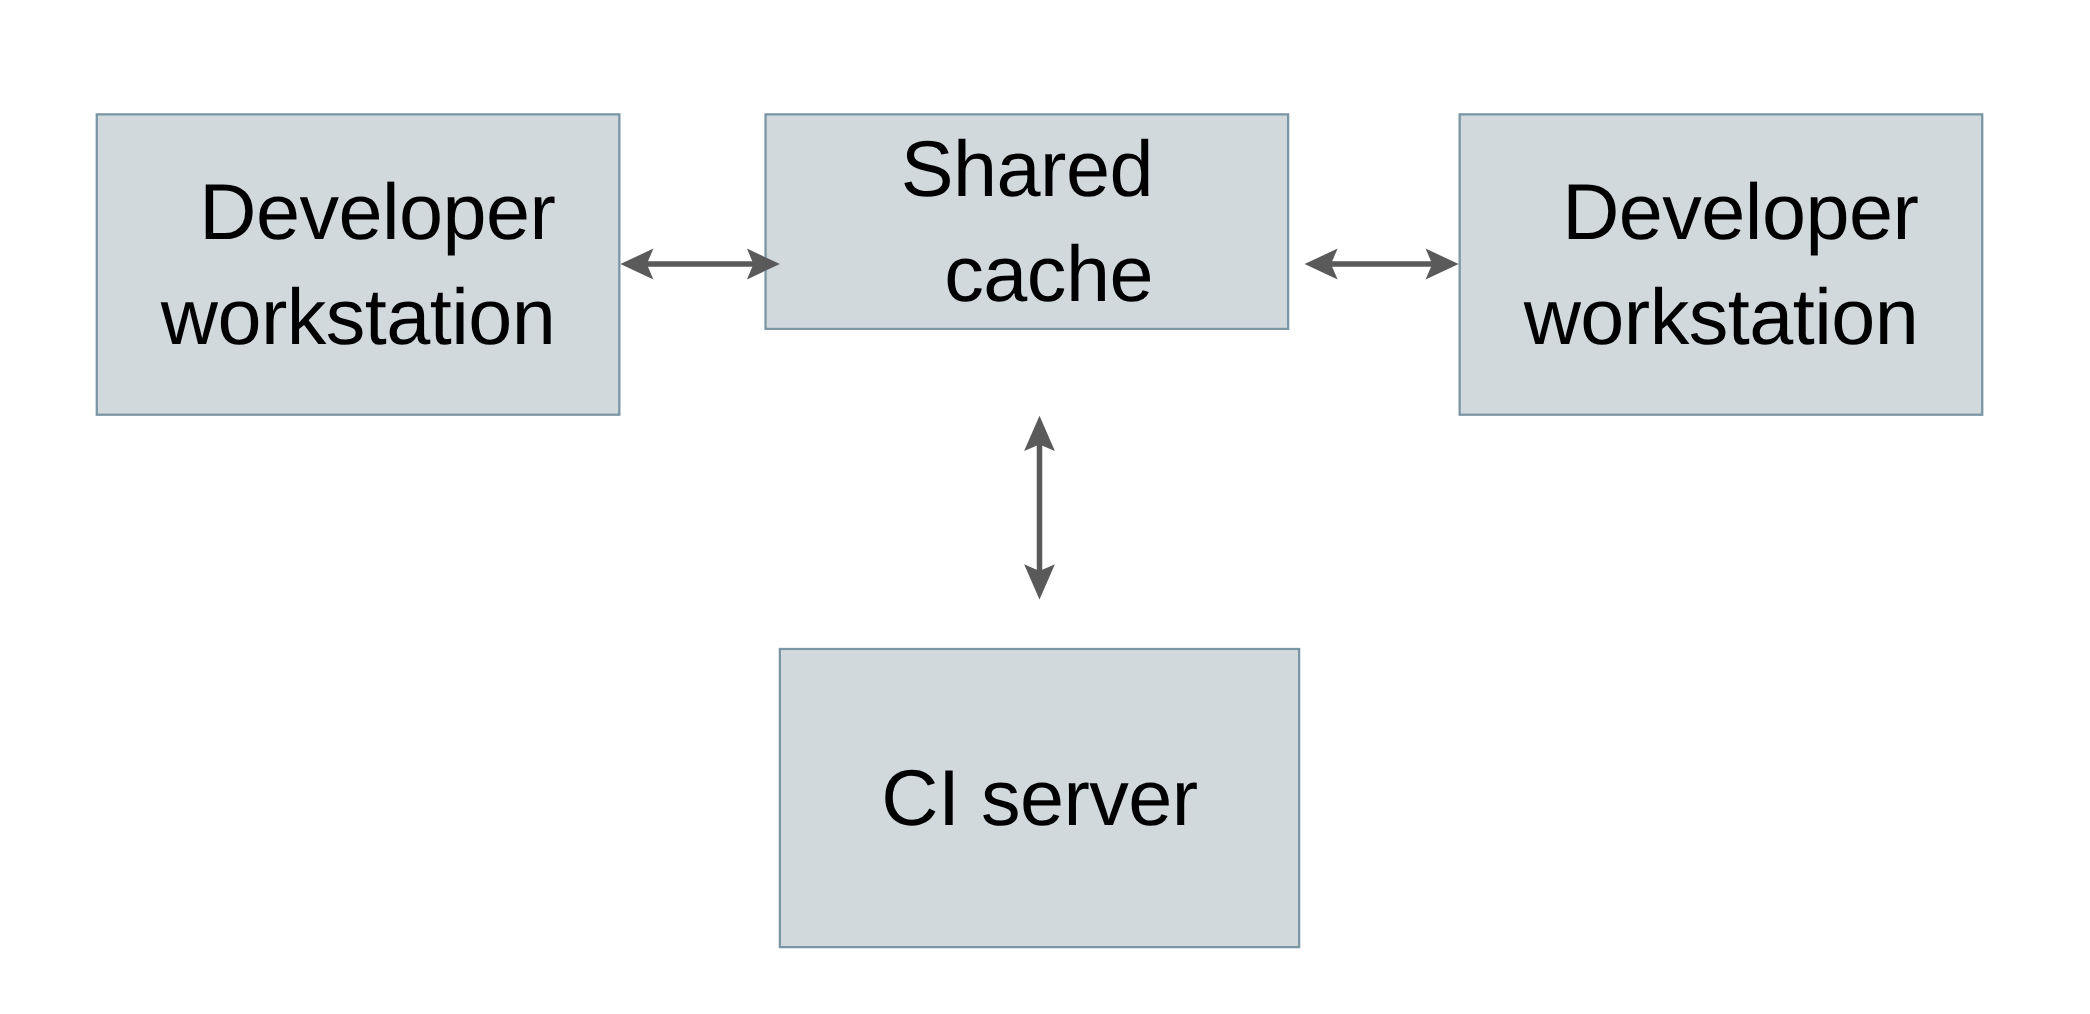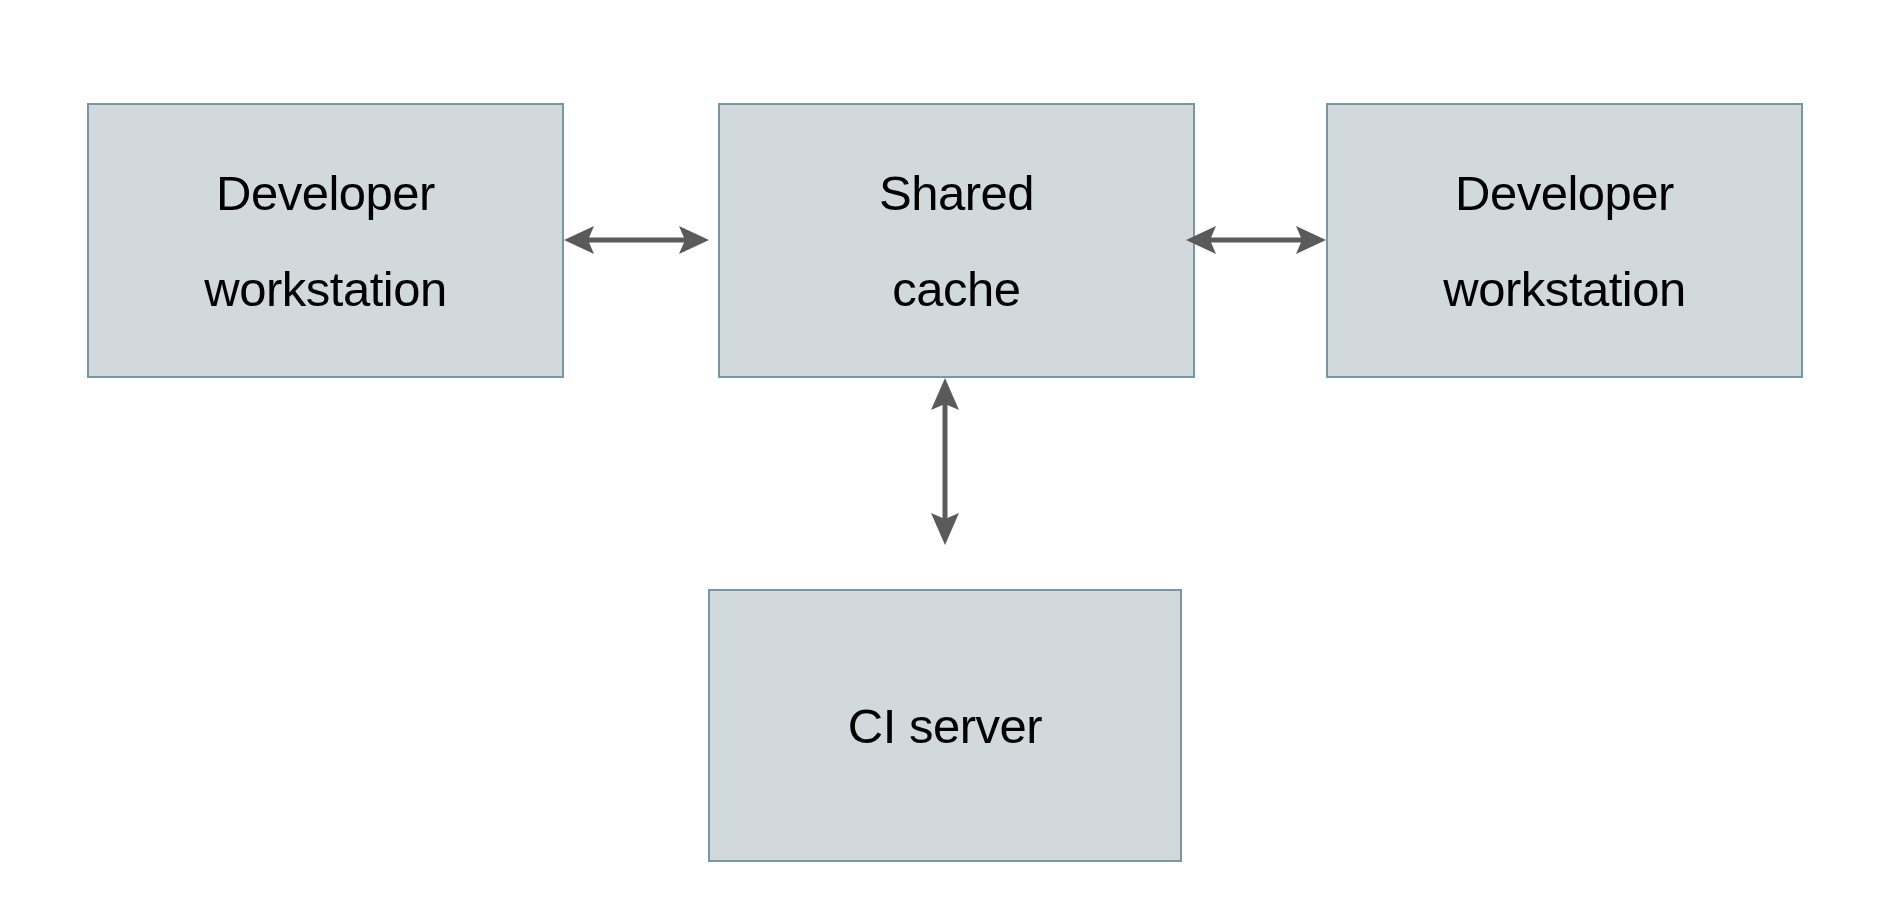--- a/index.html
+++ b/index.html
@@ -23,40 +23,41 @@
     box-sizing: border-box;
     background: #d1d9dd;
     border: 2px solid #7a95a3;
     display: flex;
     align-items: center;
     justify-content: center;
     text-align: center;
   }
   .node-label {
     font-family: "Liberation Sans", sans-serif;
-    font-size: 49px;
+    font-size: 72px;
     line-height: 96px;
     font-weight: 400;
     color: #000000;
     letter-spacing: -0.5px;
     white-space: pre-line;
     padding: 0 8px;
+    text-align: right;
   }
   .connector {
     position: absolute;
     overflow: visible;
   }
   .connector svg {
     display: block;
     overflow: visible;
   }
 
   
   #node-dev-left    { left: 87px;   top: 103px; width: 477px; height: 275px; }
-  #node-shared      { left: 718px;  top: 103px; width: 477px; height: 275px; }
+  #node-shared      { left: 695px;  top: 103px; width: 477px; height: 197px; }
   #node-dev-right   { left: 1326px; top: 103px; width: 477px; height: 275px; }
   #node-ci          { left: 708px;  top: 545px; width: 474px; height: 273px; margin-top: 44px; }
 
   
   #conn-left-shared   { left: 564px;  top: 216px; width: 145px; height: 48px; }
   #conn-shared-right  { left: 1186px; top: 216px; width: 140px; height: 48px; }
   #conn-shared-ci     { left: 921px;  top: 378px; width: 48px;  height: 167px; }
 </style>
 </head>
 <body>

